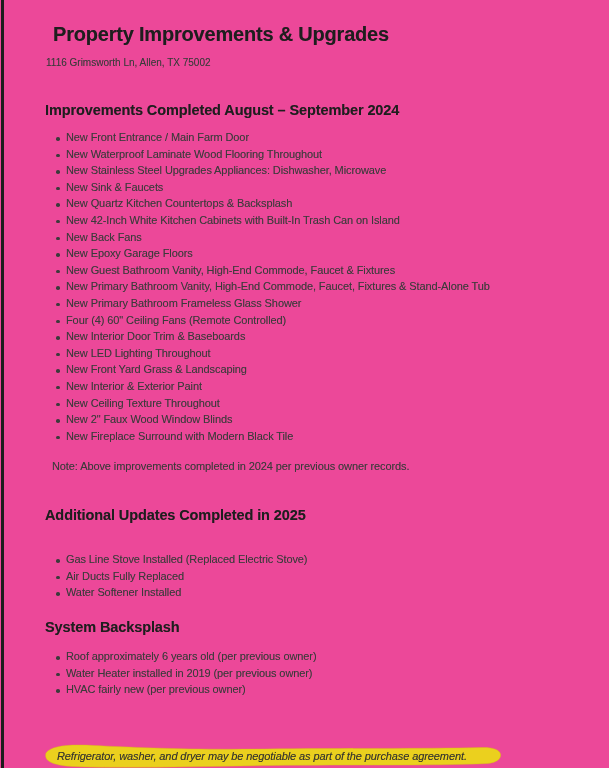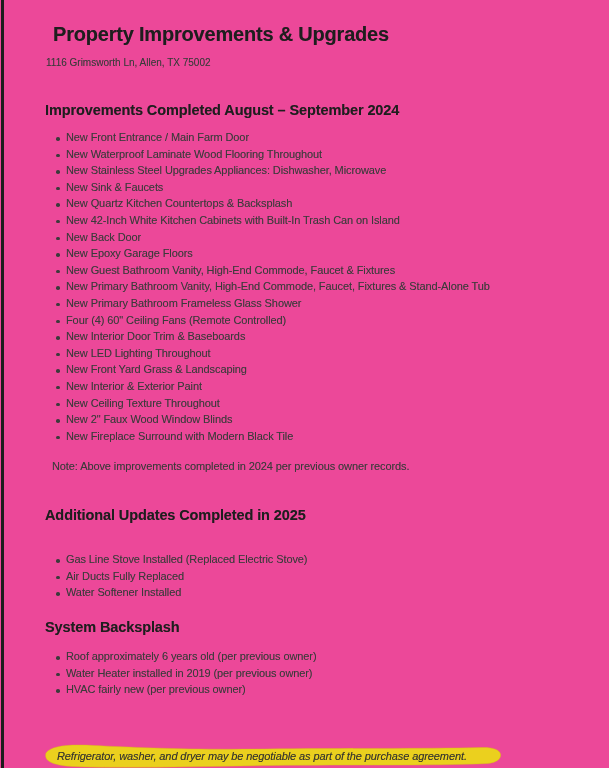--- a/index.html
+++ b/index.html
@@ -142,21 +142,21 @@
 
   <h2 class="sec-heading h-s1">Improvements Completed August – September 2024</h2>
 
   <ul class="doc-list ul-s1">
     <li>New Front Entrance / Main Farm Door</li>
     <li>New Waterproof Laminate Wood Flooring Throughout</li>
     <li>New Stainless Steel Upgrades Appliances: Dishwasher, Microwave</li>
     <li>New Sink &amp; Faucets</li>
     <li>New Quartz Kitchen Countertops &amp; Backsplash</li>
     <li>New 42-Inch White Kitchen Cabinets with Built-In Trash Can on Island</li>
-    <li>New Back Door</li>
+    <li>New Back Fans</li>
     <li>New Epoxy Garage Floors</li>
     <li>New Guest Bathroom Vanity, High-End Commode, Faucet &amp; Fixtures</li>
     <li>New Primary Bathroom Vanity, High-End Commode, Faucet, Fixtures &amp; Stand-Alone Tub</li>
     <li>New Primary Bathroom Frameless Glass Shower</li>
     <li>Four (4) 60" Ceiling Fans (Remote Controlled)</li>
     <li>New Interior Door Trim &amp; Baseboards</li>
     <li>New LED Lighting Throughout</li>
     <li>New Front Yard Grass &amp; Landscaping</li>
     <li>New Interior &amp; Exterior Paint</li>
     <li>New Ceiling Texture Throughout</li>

